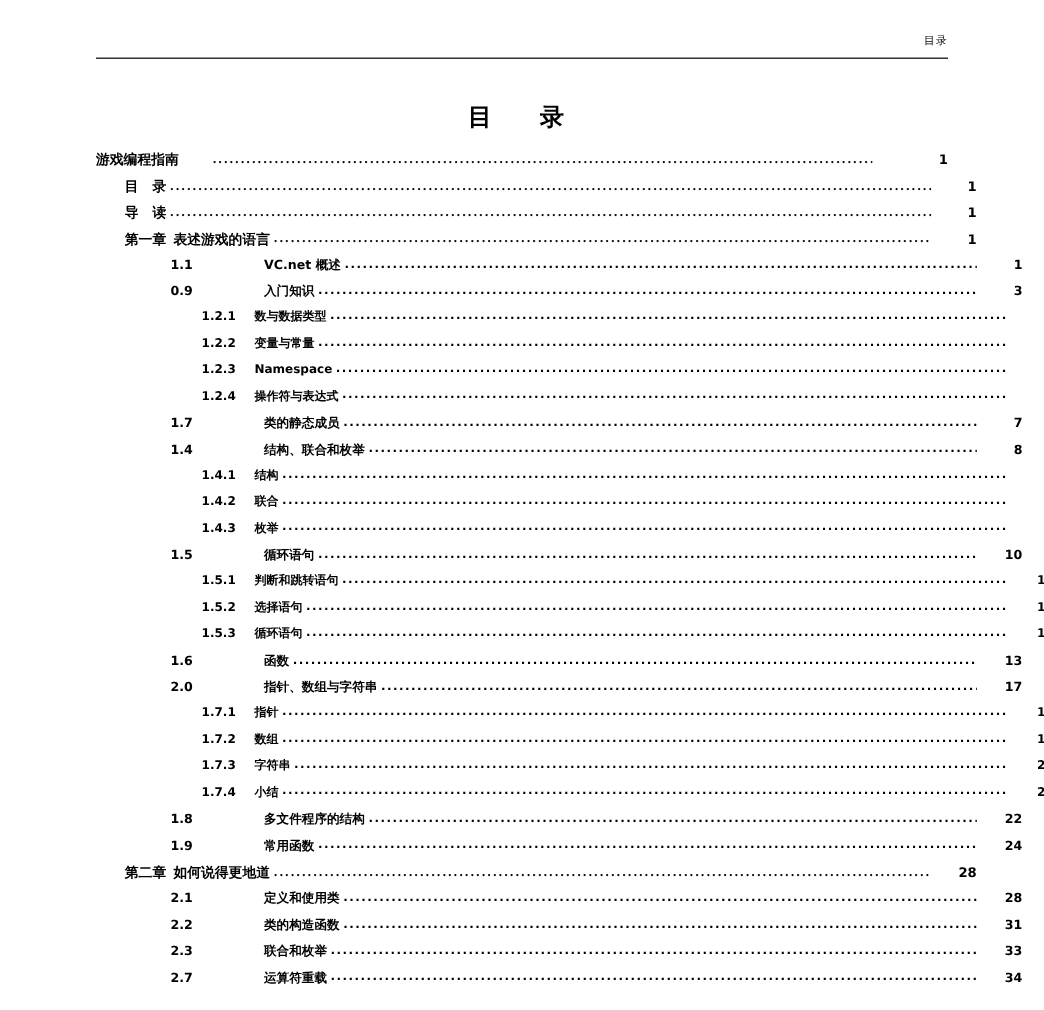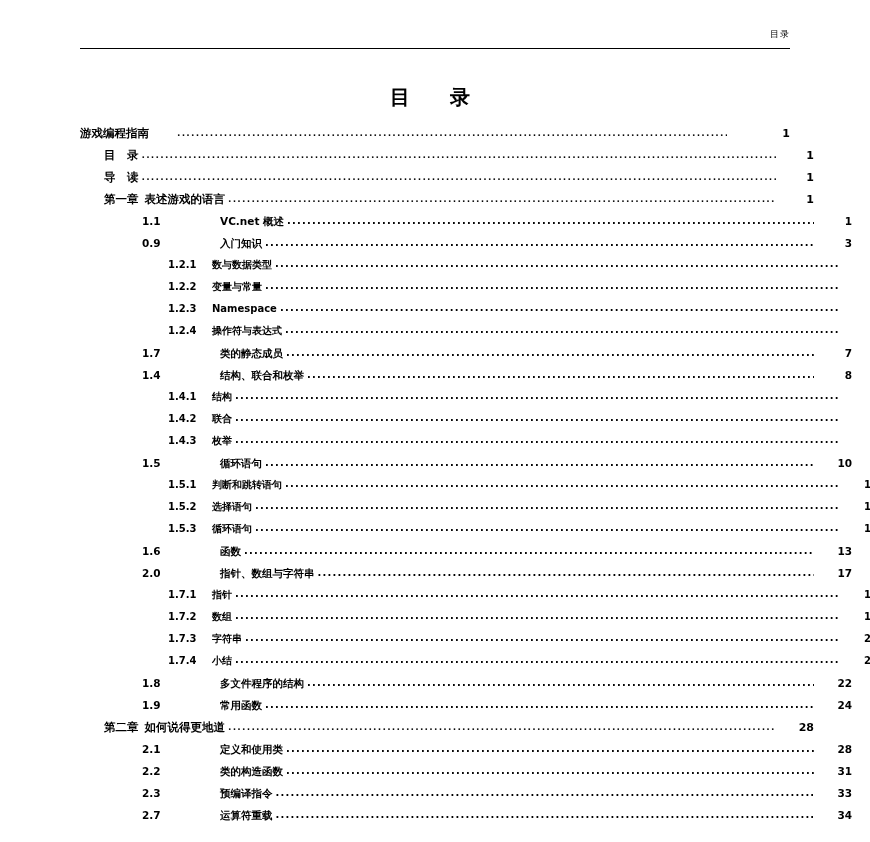--- a/index.html
+++ b/index.html
@@ -388,21 +388,21 @@
         <span class="toc-label">
           <span class="toc-num">2.2</span>
           <span class="toc-text">类的构造函数</span>
         </span>
         <span class="dots">........................................................................................................................................................................................................</span>
         <span class="pageno">31</span>
       </div>
       <div class="toc-row lvl2">
         <span class="toc-label">
           <span class="toc-num">2.3</span>
-          <span class="toc-text">预编译指令</span>
+          <span class="toc-text">联合和枚举</span>
         </span>
         <span class="dots">........................................................................................................................................................................................................</span>
         <span class="pageno">33</span>
       </div>
       <div class="toc-row lvl2">
         <span class="toc-label">
           <span class="toc-num">2.7</span>
           <span class="toc-text">运算符重载</span>
         </span>
         <span class="dots">........................................................................................................................................................................................................</span>

